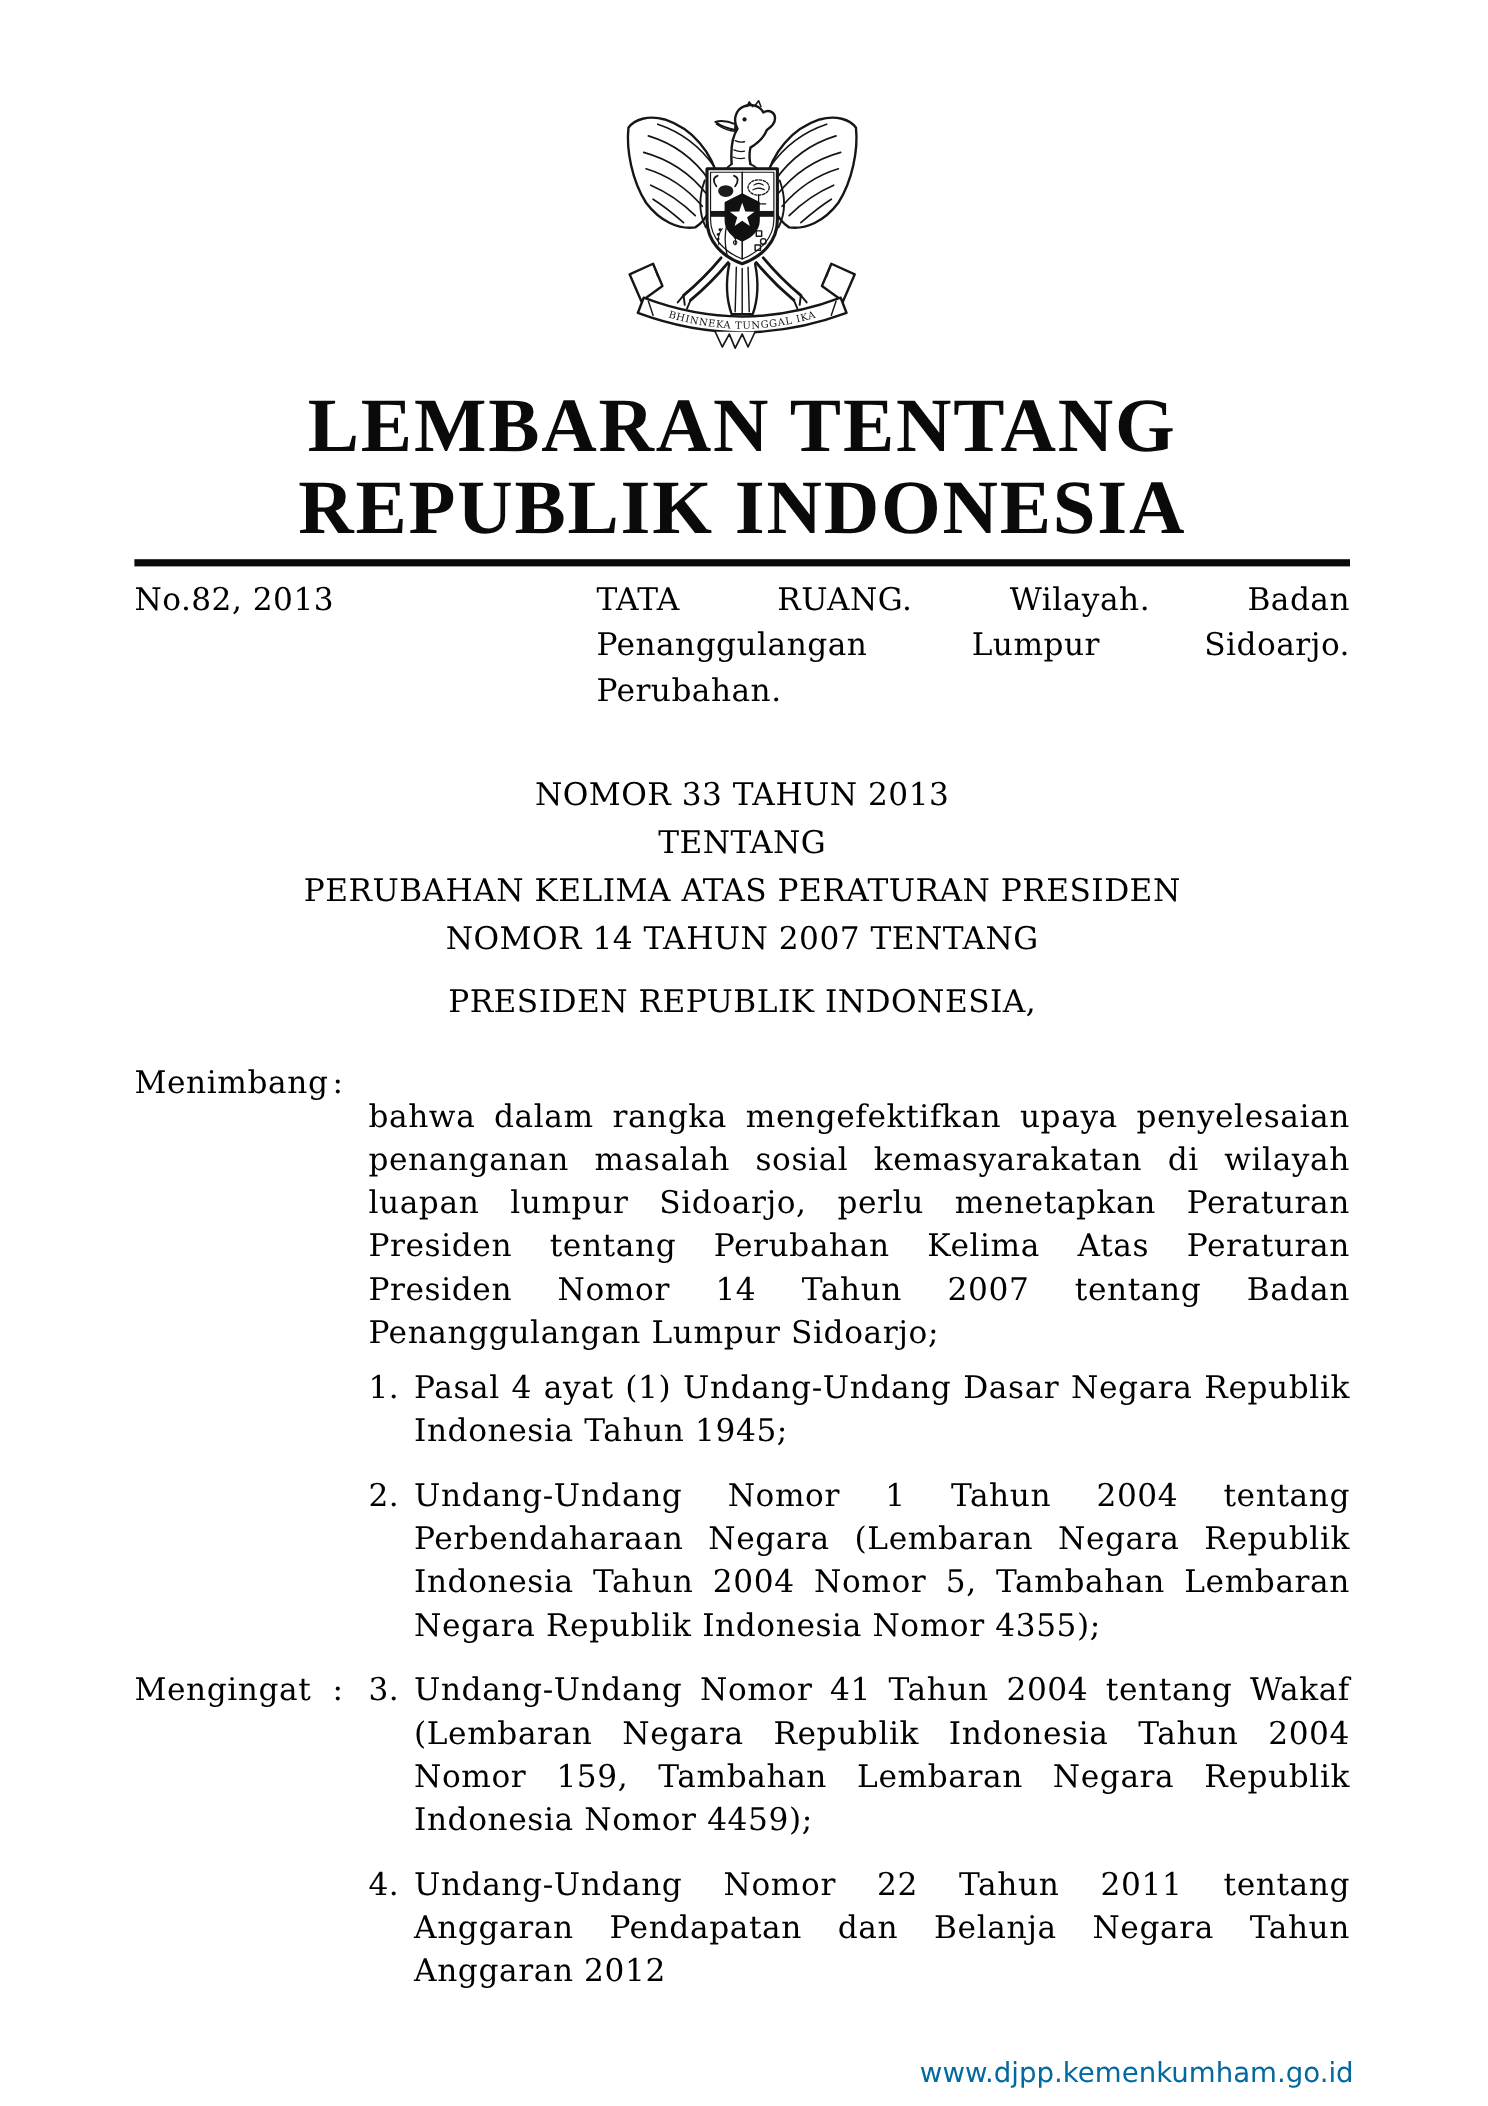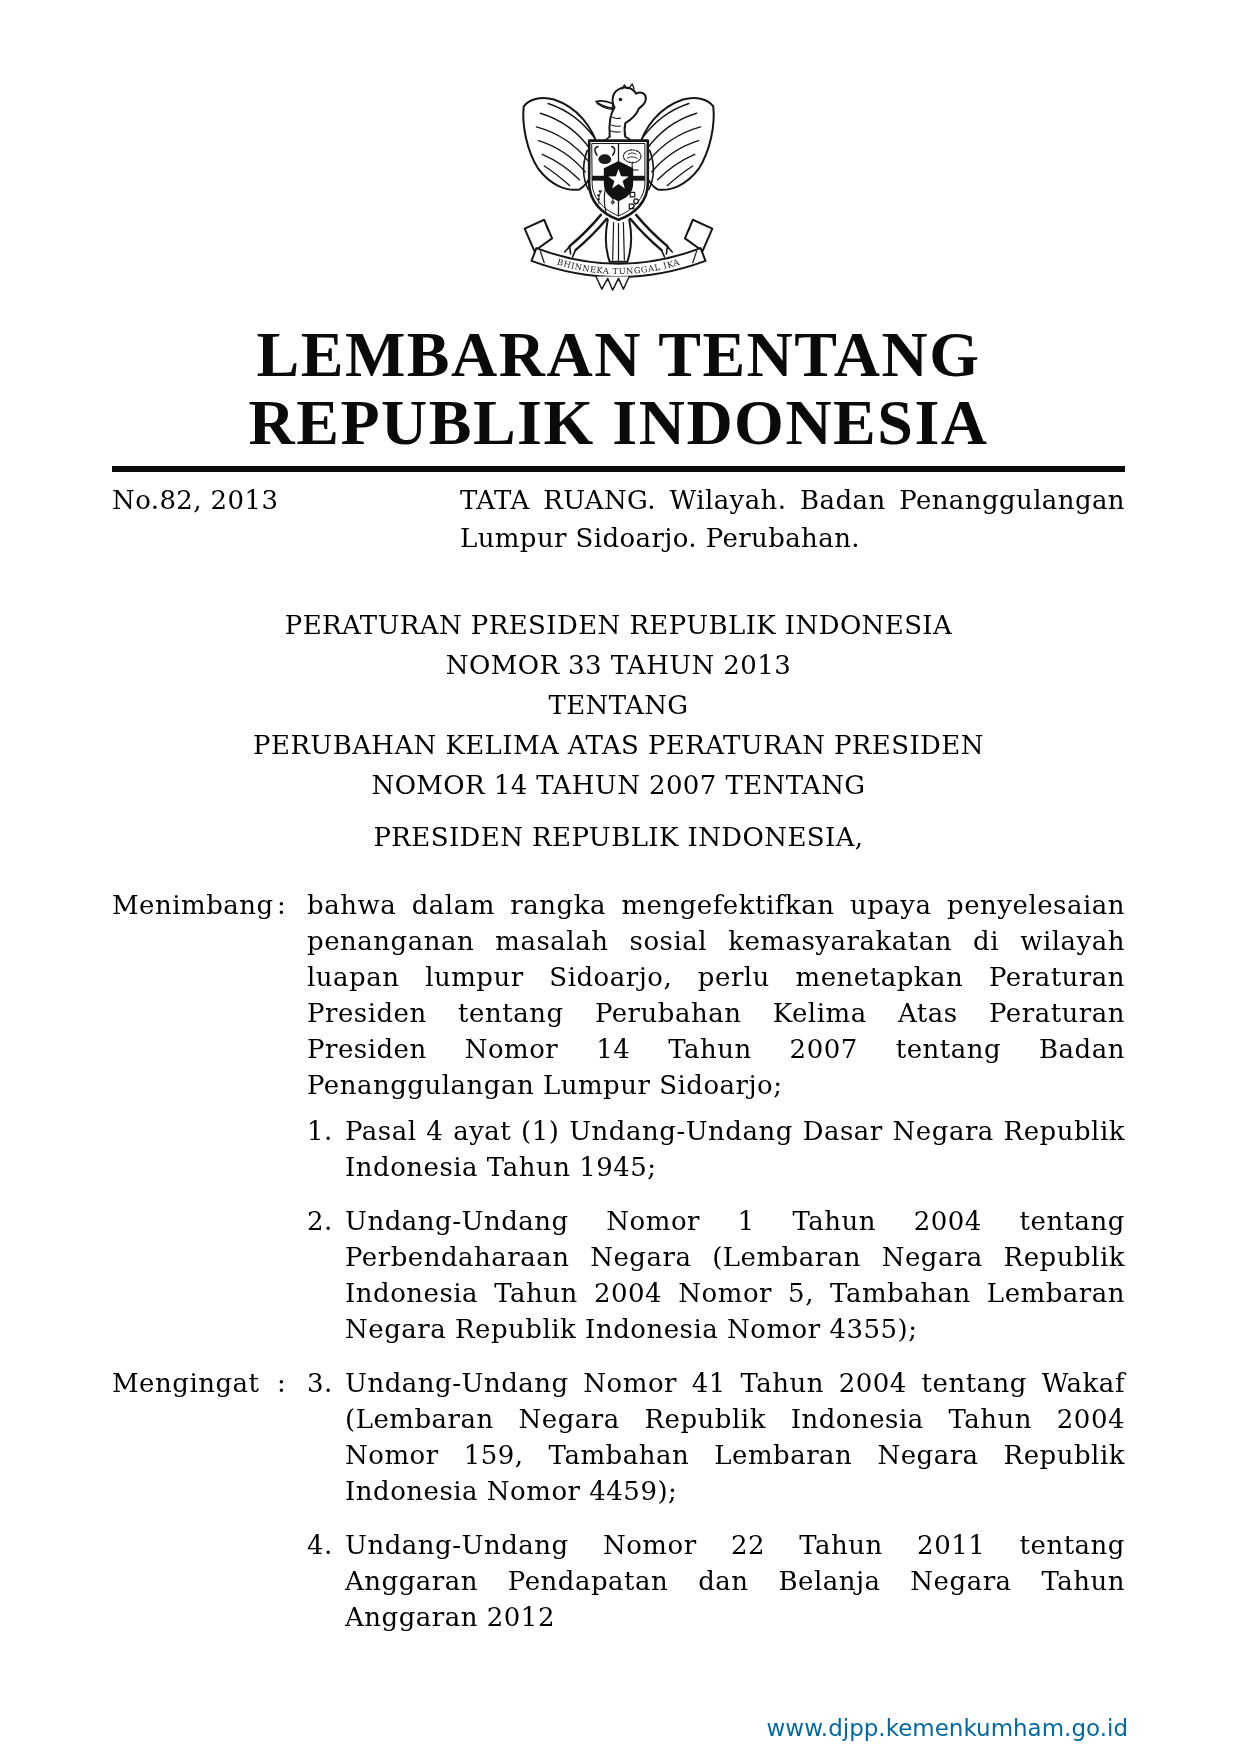--- a/index.html
+++ b/index.html
@@ -17,33 +17,33 @@
     margin:18px 0 0 0;
     font-family:"Liberation Serif",serif;
     font-weight:bold;
     font-size:64px;
     line-height:68px;
     text-align:center;
     letter-spacing:1.5px;
     color:#0a0a0a;
   }
   .rule{margin-top:9px;height:6px;background:#0a0a0a;}
-  .meta-row{display:flex;margin-top:9px;font-size:26px;line-height:38px;letter-spacing:0.4px;}
+  .meta-row{display:flex;margin-top:9px;font-size:26px;line-height:38px;letter-spacing:0.4px;gap:37px;}
   .meta-no{width:348px;flex:0 0 348px;}
   .meta-subject{flex:1;text-align:justify;text-justify:inter-word;}
   .headings{margin-top:48px;}
   .heading-line{font-size:26px;line-height:40px;text-align:center;letter-spacing:0.4px;}
   .invocation{margin-top:16px;font-size:26px;line-height:40px;text-align:center;letter-spacing:0.4px;}
   .authority{margin-top:12px;font-size:26px;line-height:40px;text-align:center;letter-spacing:0.4px;}
   .clause-row{display:flex;font-size:26px;line-height:36px;letter-spacing:0.5px;}
   .clause-considering{margin-top:30px;}
   .clause-recalling{margin-top:10px;align-items:center;}
   .clause-label{width:165px;flex:0 0 165px;}
   .clause-colon{width:30px;flex:0 0 30px;}
-  .clause-text{flex:1;text-align:justify;text-justify:inter-word;}
+  .clause-text{flex:1;text-align:justify;text-justify:inter-word;margin-top:28px;}
   .clause-list{flex:1;}
   .list-item{display:flex;margin-bottom:18px;}
   .item-num{width:38px;flex:0 0 38px;}
   .item-text{flex:1;text-align:justify;text-justify:inter-word;}
   .footer{
     position:absolute;right:112px;bottom:14px;
     font-family:"DejaVu Sans",sans-serif;
     font-size:23px;color:#0369a1;
   }
   .emblem *{vector-effect:non-scaling-stroke;}
@@ -146,21 +146,20 @@
     </h1>
 
     <div class="rule"></div>
 
     <div class="meta-row">
       <div class="meta-no">No.82, 2013</div>
       <div class="meta-subject">TATA RUANG. Wilayah. Badan Penanggulangan Lumpur Sidoarjo. Perubahan.</div>
     </div>
 
     <div class="headings">
-      <div class="heading-line">PERATURAN PRESIDEN REPUBLIK INDONESIA</div>
       <div class="heading-line">NOMOR 33 TAHUN 2013</div>
       <div class="heading-line">TENTANG</div>
       <div class="heading-line">PERUBAHAN KELIMA ATAS PERATURAN PRESIDEN</div>
       <div class="heading-line">NOMOR 14 TAHUN 2007 TENTANG</div>
     </div>
 
     <div class="authority">PRESIDEN REPUBLIK INDONESIA,</div>
 
     <section class="clause-row clause-considering">
       <div class="clause-label">Menimbang</div>

